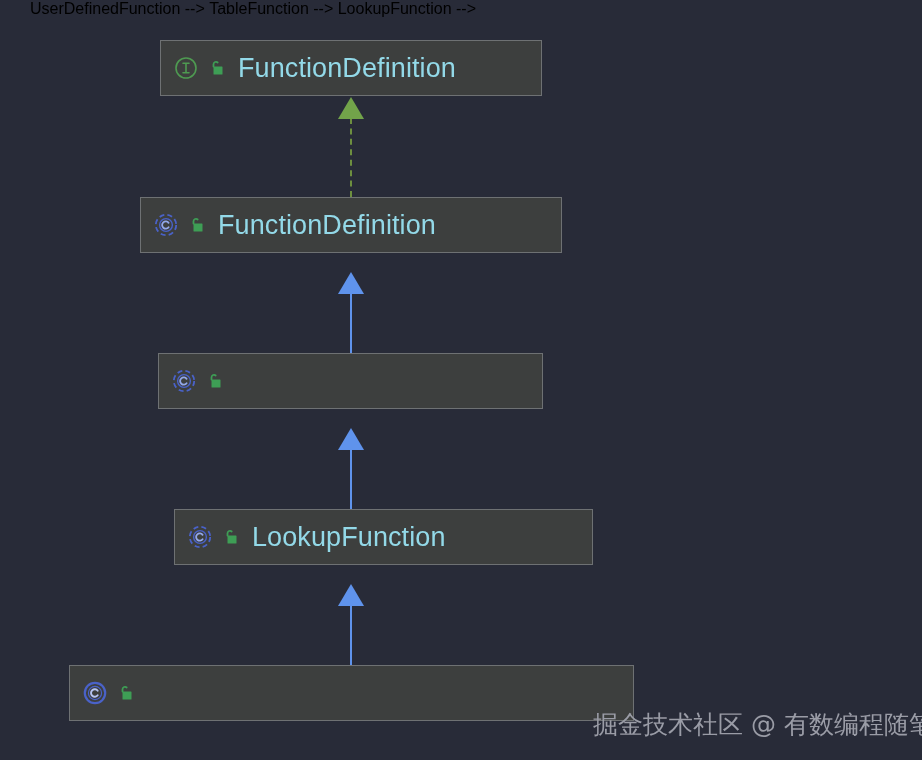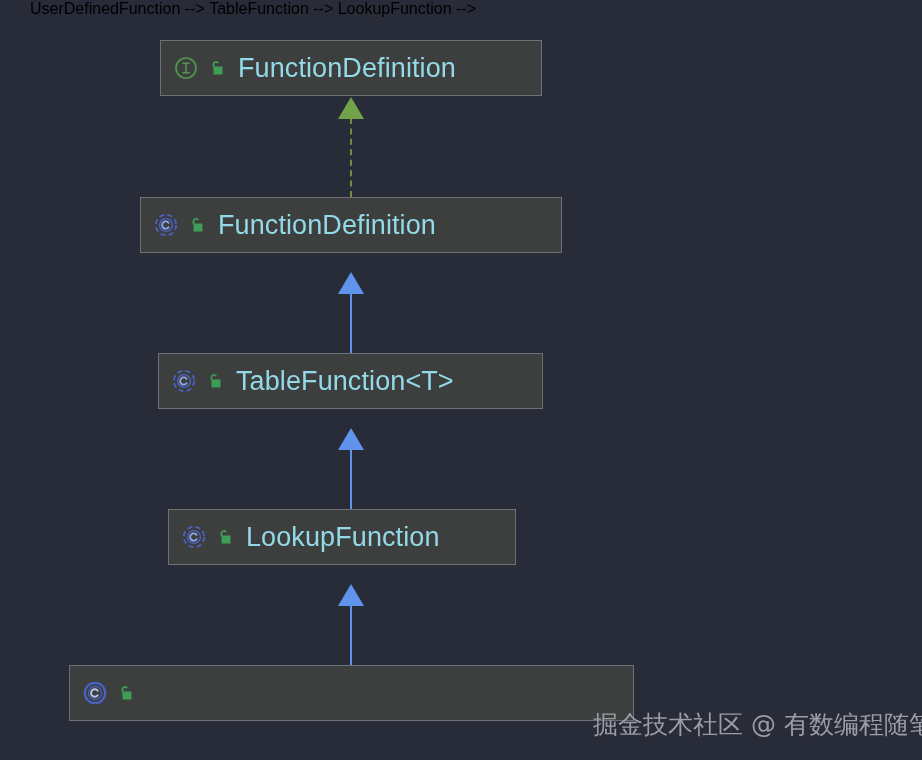--- a/index.html
+++ b/index.html
@@ -159,25 +159,24 @@
         <circle cx="13" cy="13" r="6.4" fill="none" stroke="#4a62c8" stroke-width="1.4"></circle>
         <path d="M15.6 10.9 a3.6 3.6 0 1 0 0 4.3" fill="none" stroke="#93a8ea" stroke-width="1.8" stroke-linecap="round"></path>
       </svg>
     </span>
     <span class="icon icon-lock">
       <svg viewBox="0 0 20 20" width="20" height="20" aria-hidden="true">
         <path d="M7.5 8.5 V6.2 a2.5 2.5 0 0 1 4.2 -1.7" fill="none" stroke="#3e9e55" stroke-width="1.8" stroke-linecap="round"></path>
         <rect x="7.5" y="8.5" width="9" height="8" rx="0.6" fill="#3e9e55"></rect>
       </svg>
     </span>
-    <span class="node-label">TableFunction&lt;T&gt;</span>
-  </div>
-
-  
-  <div class="uml-node" style="left:138px; top:509px; width:348px;">
+  </div>
+
+  
+  <div class="uml-node" style="left:144px; top:509px; width:419px;">
     <span class="icon icon-type">
       <svg viewBox="0 0 26 26" width="26" height="26" aria-hidden="true">
         <circle cx="13" cy="13" r="10.2" fill="none" stroke="#4a62c8" stroke-width="1.8" stroke-dasharray="5 3.2"></circle>
         <circle cx="13" cy="13" r="6.4" fill="none" stroke="#4a62c8" stroke-width="1.4"></circle>
         <path d="M15.6 10.9 a3.6 3.6 0 1 0 0 4.3" fill="none" stroke="#93a8ea" stroke-width="1.8" stroke-linecap="round"></path>
       </svg>
     </span>
     <span class="icon icon-lock">
       <svg viewBox="0 0 20 20" width="20" height="20" aria-hidden="true">
         <path d="M7.5 8.5 V6.2 a2.5 2.5 0 0 1 4.2 -1.7" fill="none" stroke="#3e9e55" stroke-width="1.8" stroke-linecap="round"></path>

